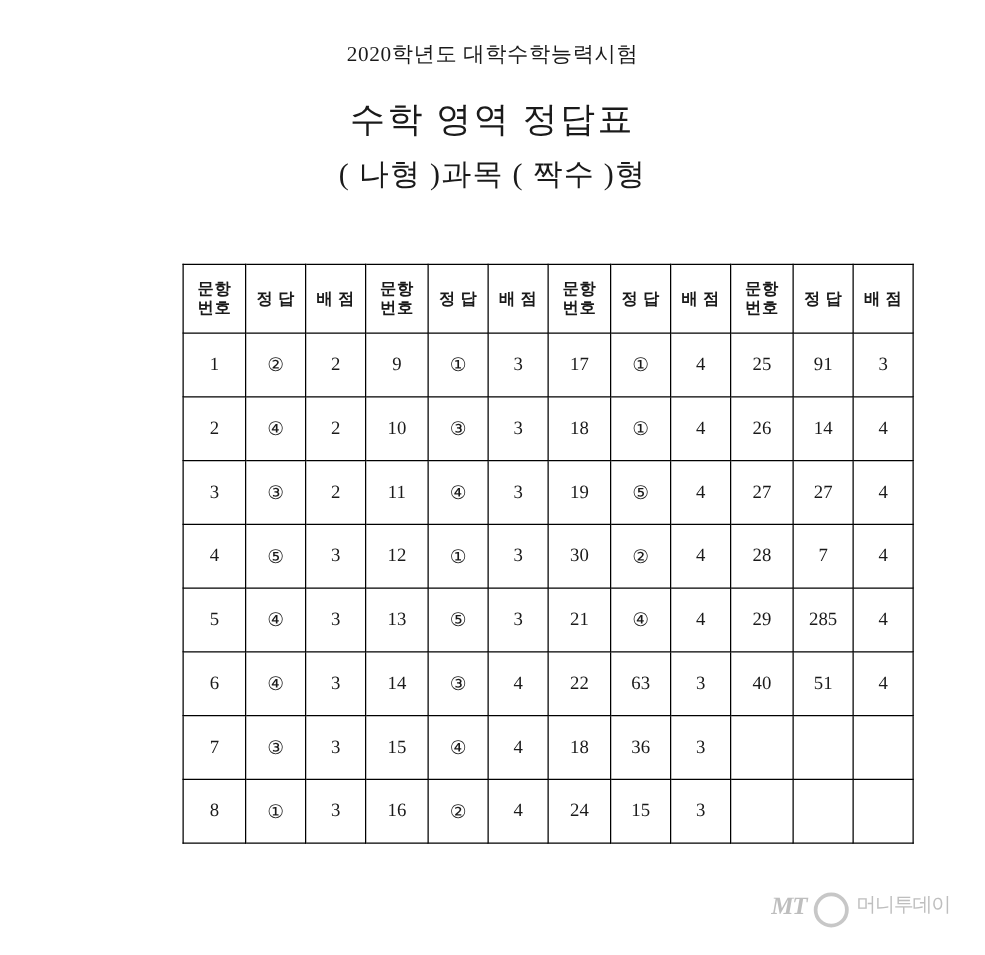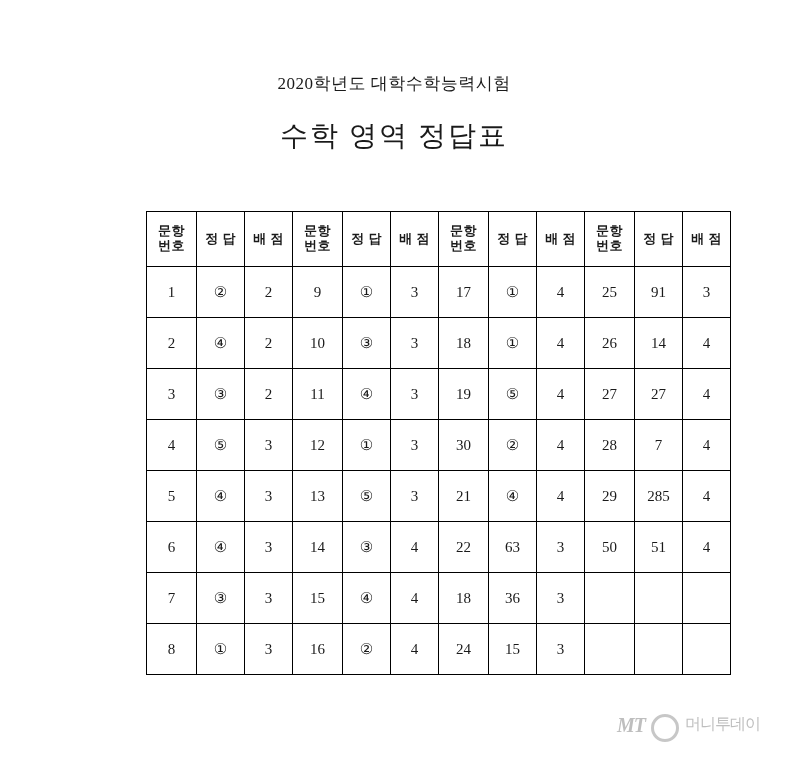--- a/index.html
+++ b/index.html
@@ -10,21 +10,21 @@
     width: 788px;
     height: 764px;
     background: #ffffff;
     font-family: "Liberation Serif", serif;
     color: #1a1a1a;
     position: relative;
     overflow: hidden;
   }
   .header {
     text-align: center;
-    padding-top: 72px;
+    padding-top: 32px;
   }
   .header .line1 {
     font-size: 17px;
     letter-spacing: 0.5px;
     margin-bottom: 22px;
   }
   .header .line2 {
     font-size: 28px;
     letter-spacing: 2px;
     margin-bottom: 8px;
@@ -98,20 +98,21 @@
     color: #8a8a8a;
     letter-spacing: -1px;
   }
 </style>
 </head>
 <body>
 
 <div class="header">
   <div class="line1">2020학년도 대학수학능력시험</div>
   <div class="line2">수학 영역 정답표</div>
+  <div class="line3">( 나형 )과목 ( 짝수 )형</div>
 </div>
 
 <div class="table-wrap">
   <table class="answer-table">
     <tbody>
       <tr>
         <td class="head c-num">
           <span class="stack">문항</span>
           <span class="stack">번호</span>
         </td>
@@ -218,21 +219,21 @@
       <tr>
         <td class="c-num">6</td>
         <td class="c-ans">④</td>
         <td class="c-pts">3</td>
         <td class="c-num">14</td>
         <td class="c-ans">③</td>
         <td class="c-pts">4</td>
         <td class="c-num">22</td>
         <td class="c-ans">63</td>
         <td class="c-pts">3</td>
-        <td class="c-num">50</td>
+        <td class="c-num">40</td>
         <td class="c-ans">51</td>
         <td class="c-pts">4</td>
       </tr>
 
       <tr>
         <td class="c-num">7</td>
         <td class="c-ans">③</td>
         <td class="c-pts">3</td>
         <td class="c-num">15</td>
         <td class="c-ans">④</td>

